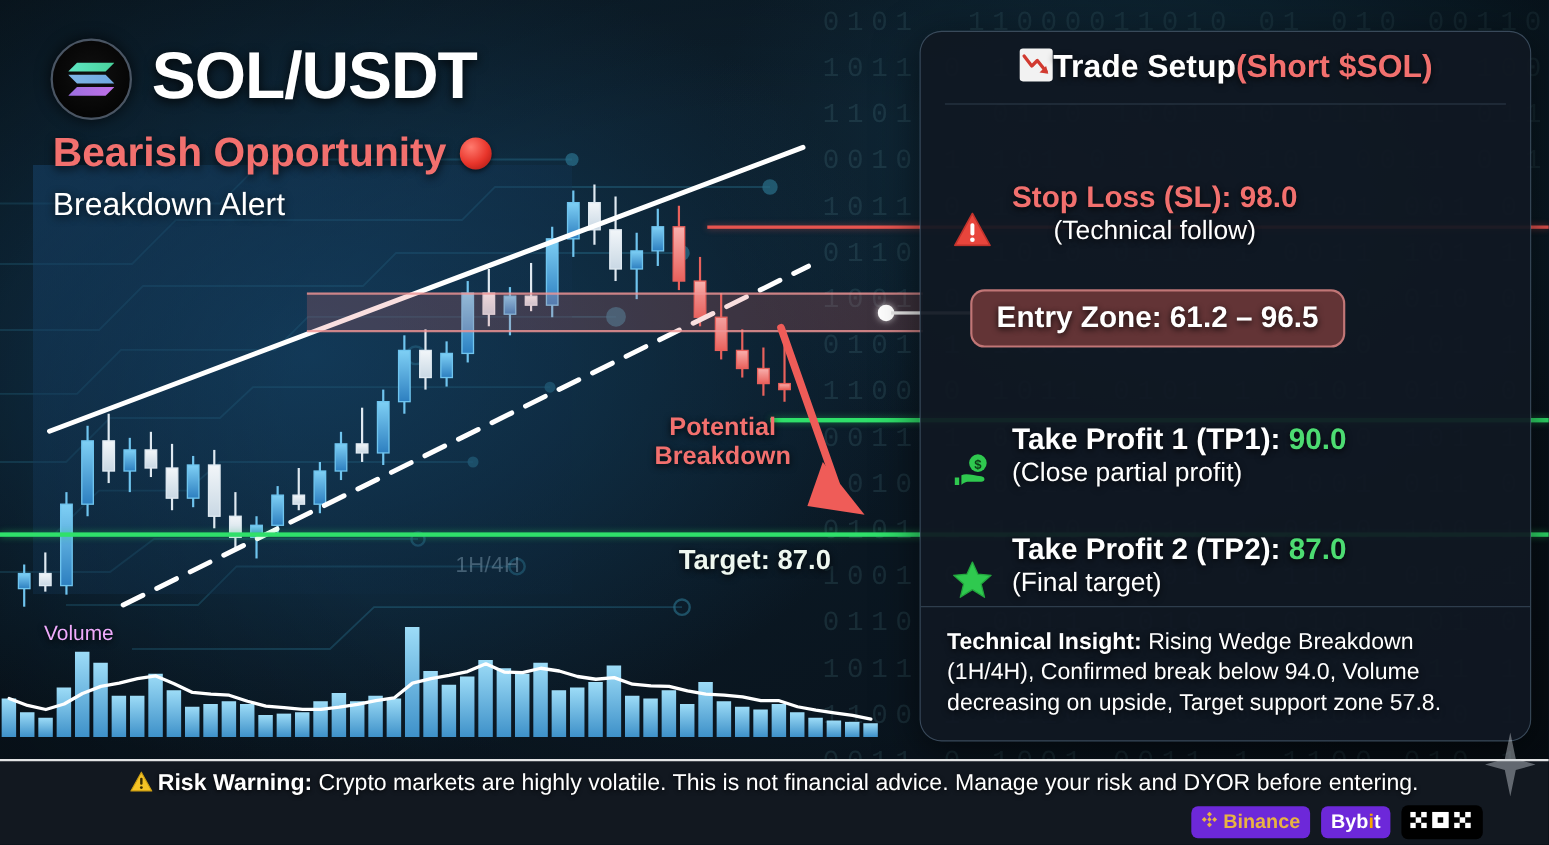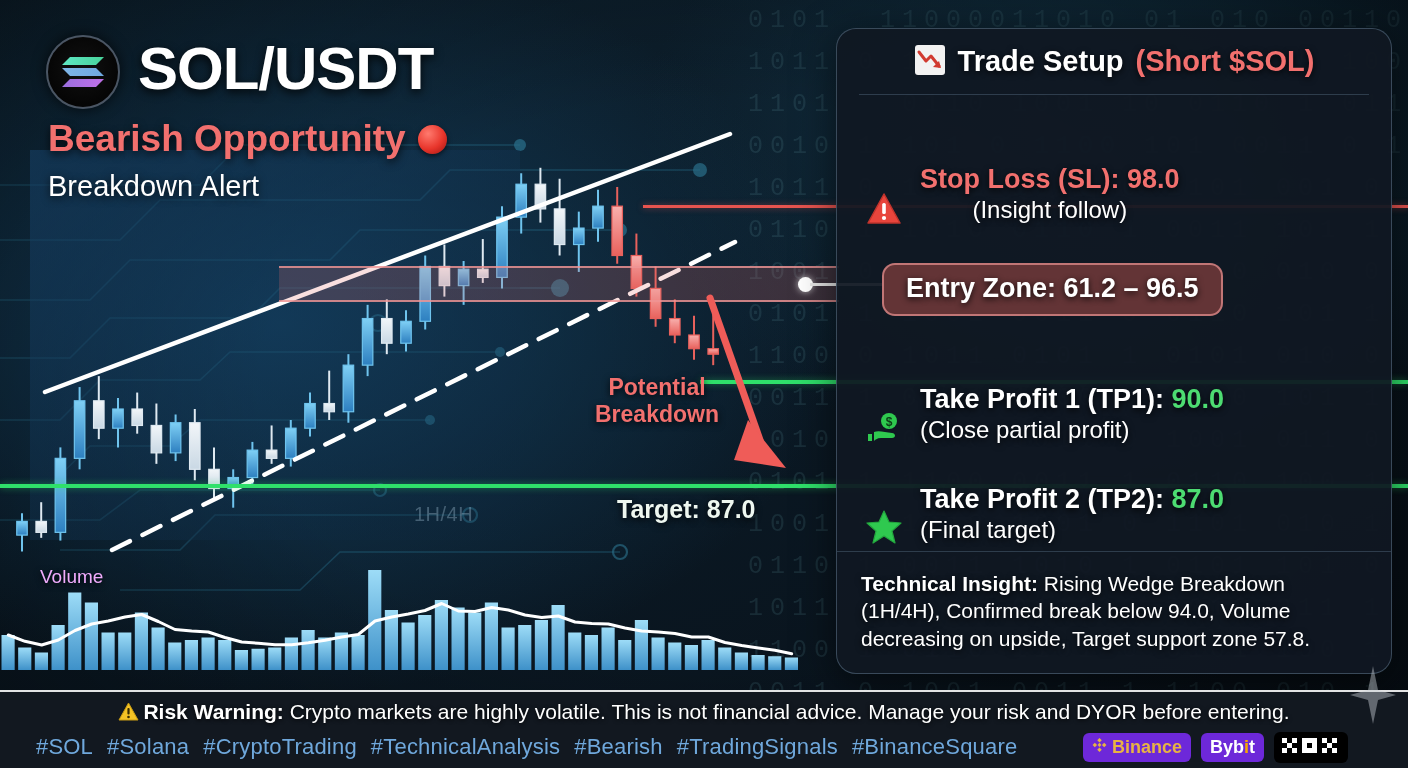--- a/index.html
+++ b/index.html
@@ -121,21 +121,21 @@
   
   .panel{
     position:absolute; left:836px; top:28px; width:556px; height:646px;
     background:rgba(16,23,34,.94);
     border:1px solid rgba(120,150,175,.40);
     border-radius:20px;
     box-shadow:0 10px 40px rgba(0,0,0,.55);
     overflow:hidden;
   }
   .panel-head{
-    height:66px; display:flex; align-items:center; justify-content:center; gap:12px;
+    height:66px; display:flex; align-items:center; justify-content:center; 
     border-bottom:1px solid rgba(120,150,175,.30);
     margin:0 22px;
   }
   .panel-head .t1{ font-size:29px; font-weight:bold; color:#fff; text-shadow:0 2px 6px rgba(0,0,0,.8); }
   .panel-head .t2{ font-size:29px; font-weight:bold; color:#f2706e; text-shadow:0 2px 6px rgba(0,0,0,.8); }
 
   .row{ position:absolute; display:flex; gap:17px; align-items:flex-end; }
   .row .ico{ flex:0 0 auto; width:38px; display:flex; justify-content:center; padding-top:4px; }
   .row .txt .line1{ font-size:27px; font-weight:bold; text-shadow:0 2px 6px rgba(0,0,0,.8); }
   .row .txt .line2{ font-size:24px; color:#fff; margin-top:1px; text-shadow:0 2px 6px rgba(0,0,0,.8); }
@@ -490,21 +490,21 @@
     <div class="row sl-row">
       <span class="ico">
         <svg width="34" height="31" viewBox="0 0 34 31">
           <polygon points="17,1 33,30 1,30" fill="#e8453c" stroke="#c0332c" stroke-width="1.5" stroke-linejoin="round"></polygon>
           <rect x="15.2" y="10" width="3.6" height="11" rx="1.6" fill="#fff"></rect>
           <circle cx="17" cy="25" r="2.1" fill="#fff"></circle>
         </svg>
       </span>
       <span class="txt">
         <div class="line1">Stop Loss (SL): 98.0</div>
-        <div class="line2" style="text-align:center;">(Insight follow)</div>
+        <div class="line2" style="text-align:center;">(Technical follow)</div>
       </span>
     </div>
 
     <div class="row tp1-row">
       <span class="ico">
         <svg width="38" height="32" viewBox="0 0 38 32">
           <circle cx="24" cy="9" r="8" fill="#2fc94f"></circle>
           <text x="24" y="14" font-size="12" font-weight="bold" fill="#0d3d17" text-anchor="middle" font-family="Liberation Sans, sans-serif">$</text>
           <path d="M3 22 L3 29 L7 29 L7 22 Z" fill="#2fc94f"></path>
           <path d="M9 20 C13 18, 20 20, 27 21 C31 21.5, 31 26, 27 26 L16 26 C12 26, 10 28, 9 29 Z" fill="#2fc94f"></path>
@@ -545,21 +545,20 @@
     <div class="risk">
       <span class="warn-tri">
         <svg width="21" height="19" viewBox="0 0 21 19">
           <polygon points="10.5,1 20,18 1,18" fill="#f5c325" stroke="#c99c12" stroke-width="1" stroke-linejoin="round"></polygon>
           <rect x="9.4" y="6" width="2.2" height="6.5" rx="1" fill="#3a2d00"></rect>
           <circle cx="10.5" cy="15" r="1.3" fill="#3a2d00"></circle>
         </svg>
       </span><b>Risk Warning:</b><span> Crypto markets are highly volatile. This is not financial advice. Manage your risk and DYOR before entering.</span>
     </div>
 
-    <div class="tags" id="tags"><span>#SOL</span><span>#Solana</span><span>#CryptoTrading</span><span>#TechnicalAnalysis</span><span>#Bearish</span><span>#TradingSignals</span><span>#BinanceSquare</span></div>
 
     <div class="badges">
       <div class="badge badge-binance">
         <span>
           <svg width="15" height="15" viewBox="0 0 16 16">
             <g fill="#e8b343">
               <polygon points="8,0 10.4,2.4 8,4.8 5.6,2.4"></polygon>
               <polygon points="3,5 5.4,7.4 3,9.8 0.6,7.4"></polygon>
               <polygon points="13,5 15.4,7.4 13,9.8 10.6,7.4"></polygon>
               <polygon points="8,10.2 10.4,12.6 8,15 5.6,12.6"></polygon>

